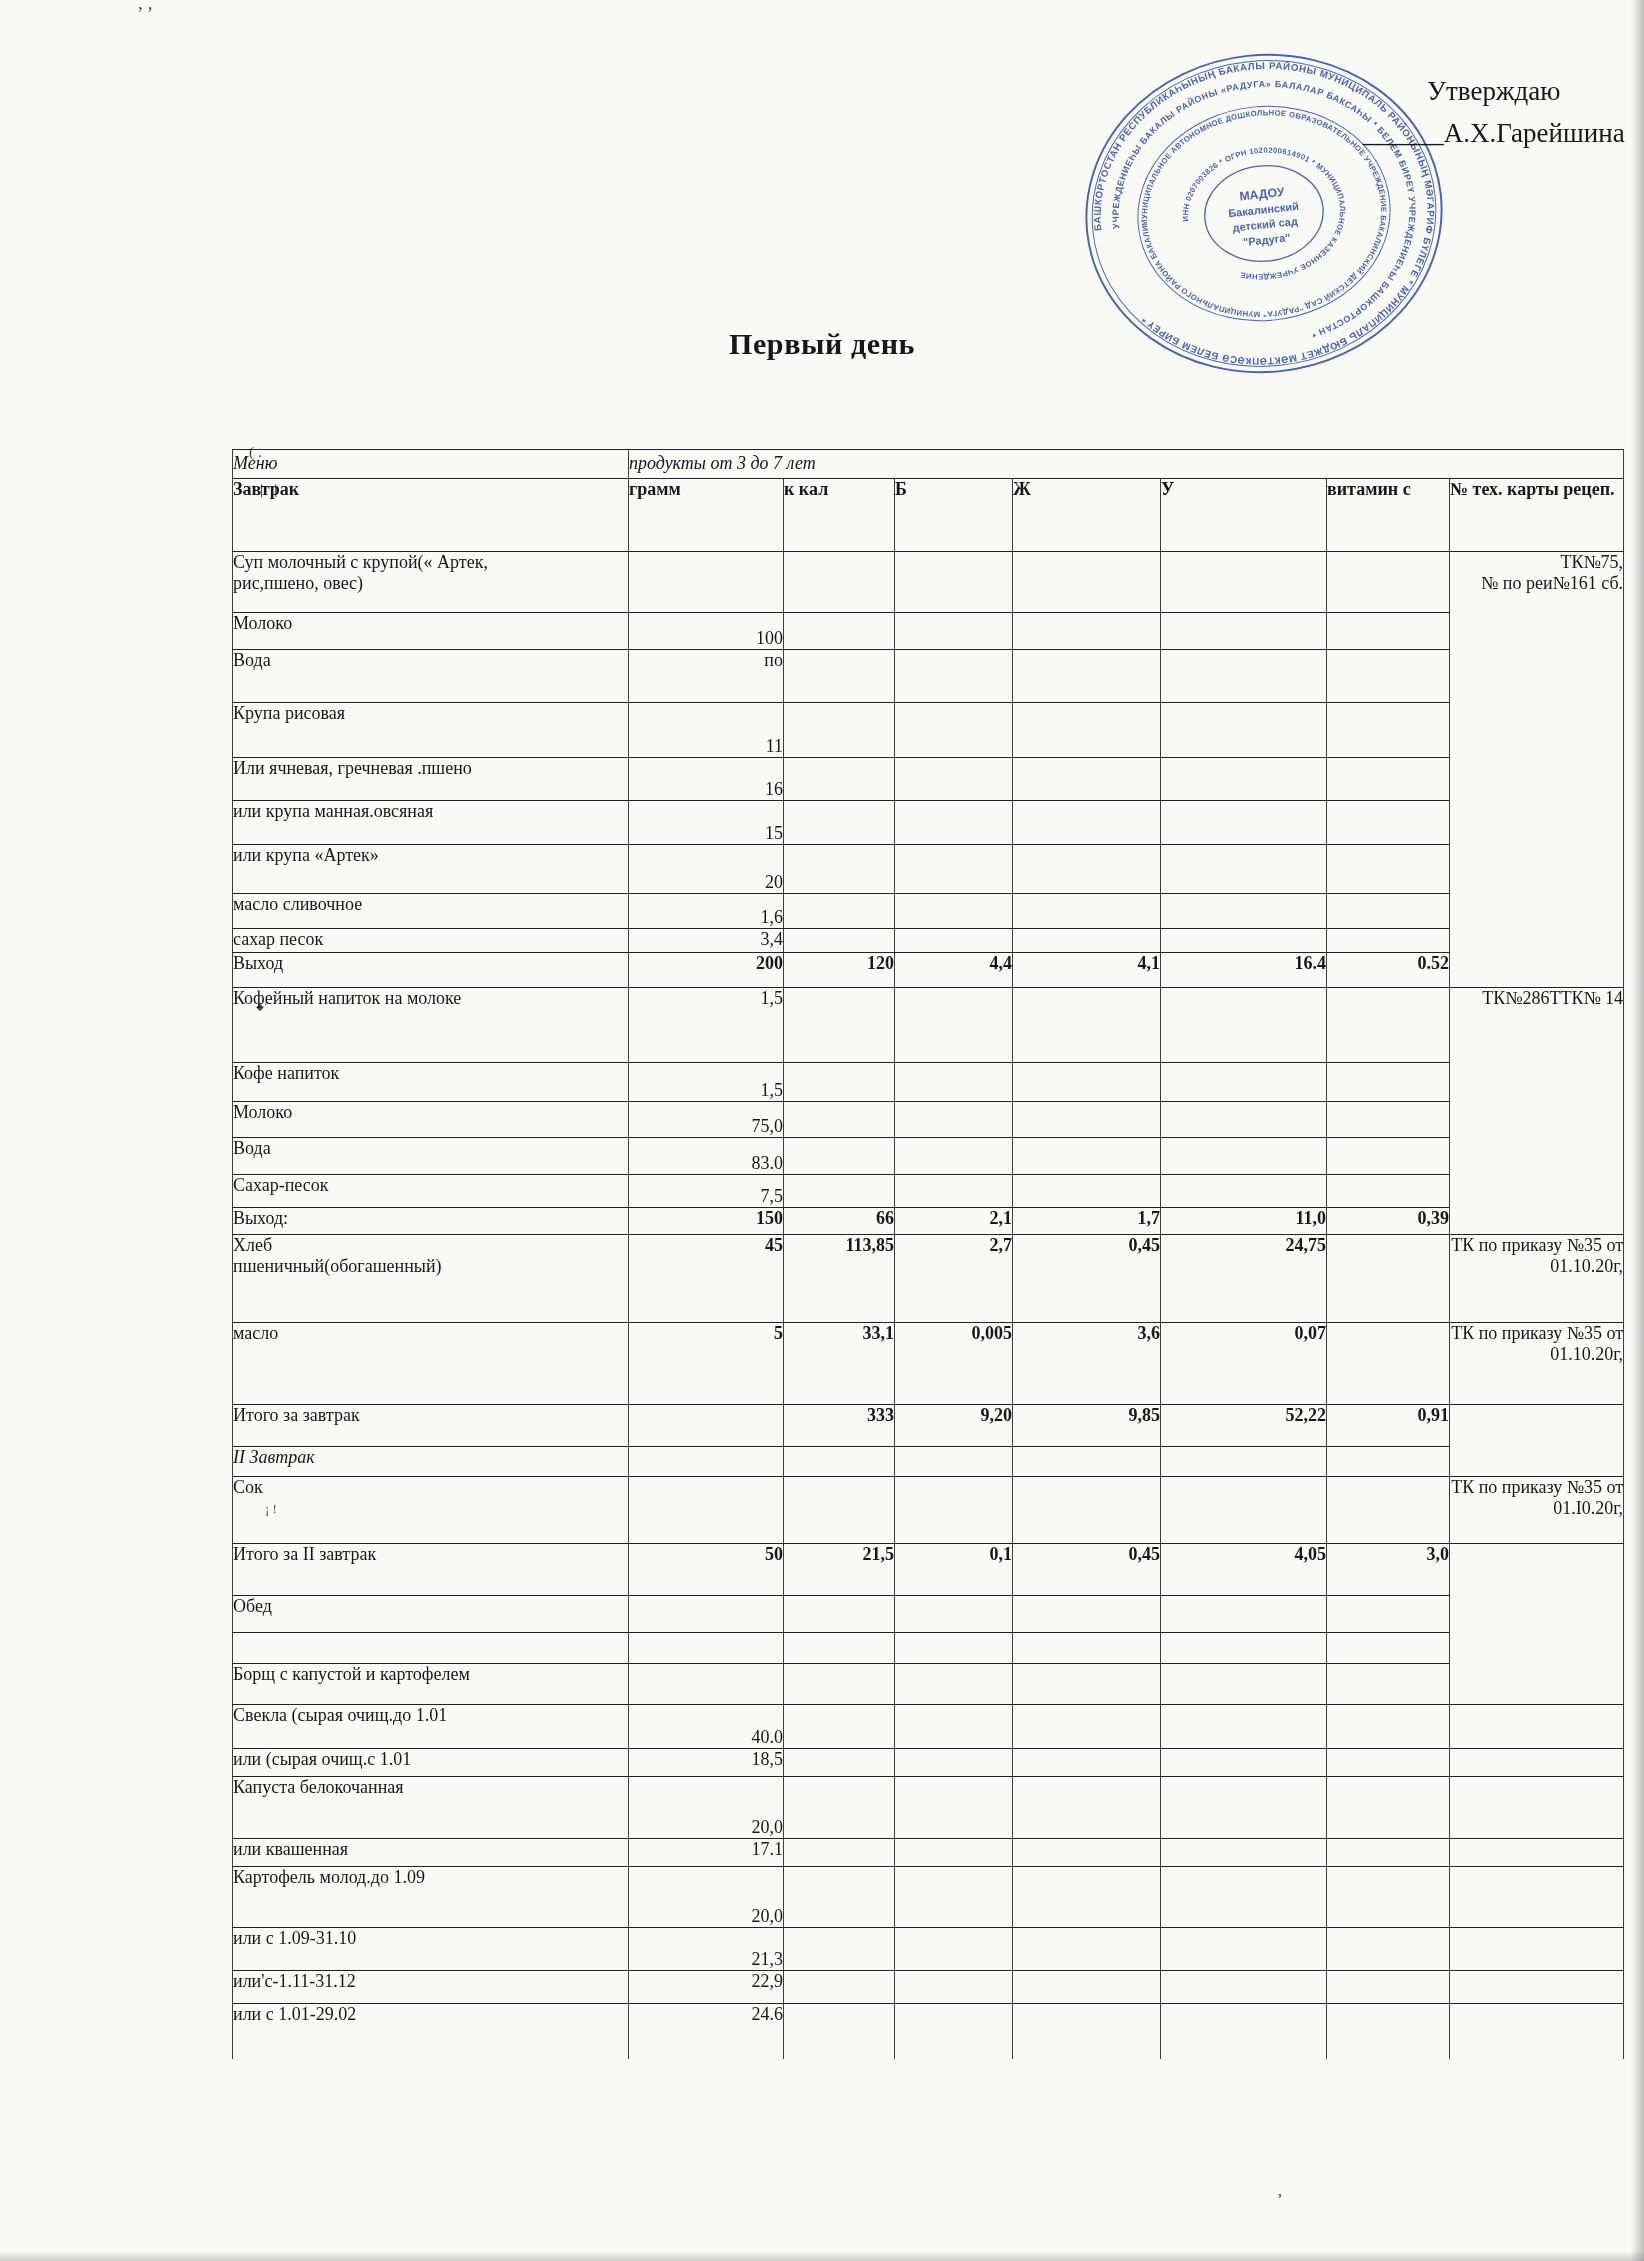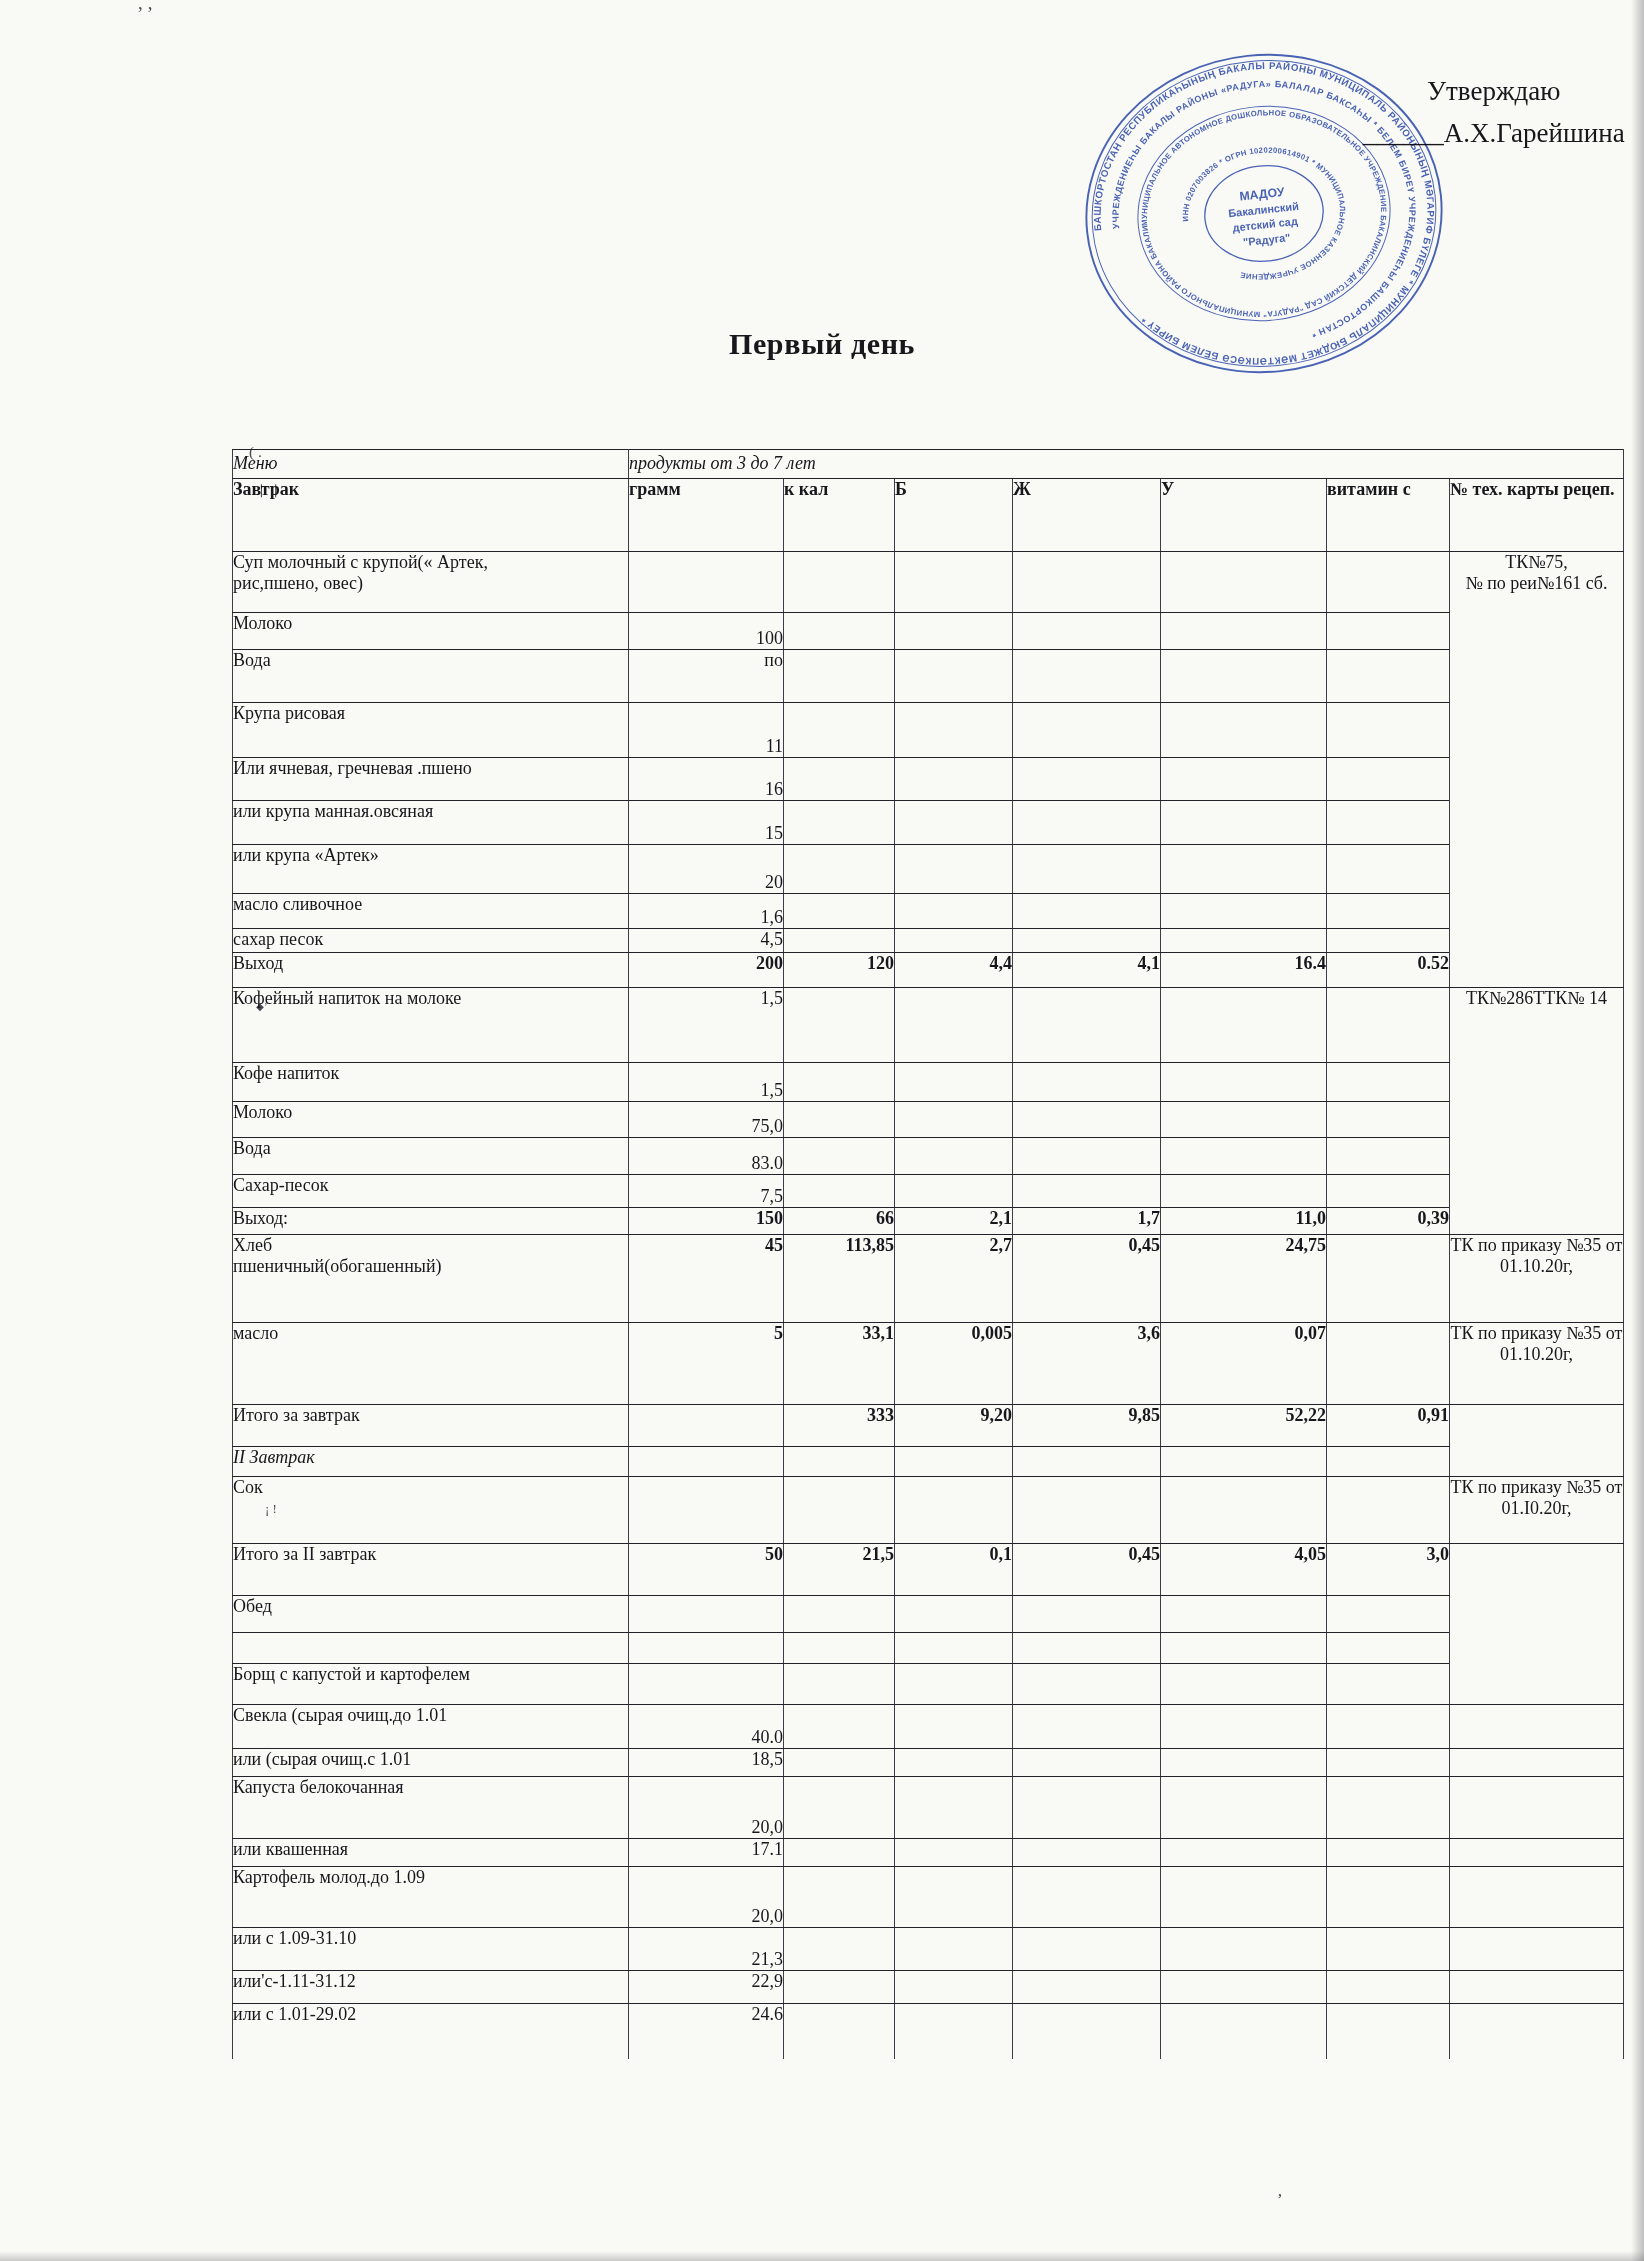--- a/index.html
+++ b/index.html
@@ -24,21 +24,21 @@
                 font-size:18px;line-height:1.18;overflow:visible;padding:0;}
   tr.last td{border-bottom:none;}
   .hc{text-align:left;vertical-align:middle;font-style:italic;}
   .h{font-weight:bold;vertical-align:top;text-align:left;padding:5.2px 3.9px 2.6px 6.4px;}
   .h-meal{padding-left:63px;}
   .n{vertical-align:top;text-align:left;padding:5.2px 2.6px 2.6px 7.7px;white-space:pre-line;}
   .v{text-align:right;vertical-align:bottom;padding:1.3px 7.7px 5.2px 1.3px;}
   .vt{vertical-align:top;padding-top:5.2px;}
   .b{font-weight:bold;}
   .it{font-style:italic;}
-  .tk{vertical-align:top;text-align:center;padding:5.2px 1.3px 2.6px 6.4px;white-space:pre-line;}
+  .tk{vertical-align:top;text-align:right;padding:5.2px 1.3px 2.6px 6.4px;white-space:pre-line;}
   .nowrap{white-space:nowrap;}
   .pt20{padding-top:13px;} .pt40{padding-top:26px;} .pt44{padding-top:28px;} .pt48{padding-top:31px;}
   .low{vertical-align:top;padding-top:33px;}
 </style>
 </head>
 <body>
 
 <div class="page">
 
   <div class="approval">
@@ -182,21 +182,21 @@
       <td class="n">масло сливочное</td>
       <td class="v">1,6</td>
       <td class="v"></td>
           <td class="v"></td>
       <td class="v"></td>
           <td class="v"></td>
       <td class="v"></td>
     </tr>
     <tr style="height:24px">
       <td class="n">сахар песок</td>
-      <td class="v vt">4,5</td>
+      <td class="v vt">3,4</td>
       <td class="v"></td>
           <td class="v"></td>
       <td class="v"></td>
           <td class="v"></td>
       <td class="v"></td>
     </tr>
     <tr style="height:35px">
       <td class="n">Выход</td>
       <td class="v vt b">200</td>
       <td class="v vt b">120</td>

